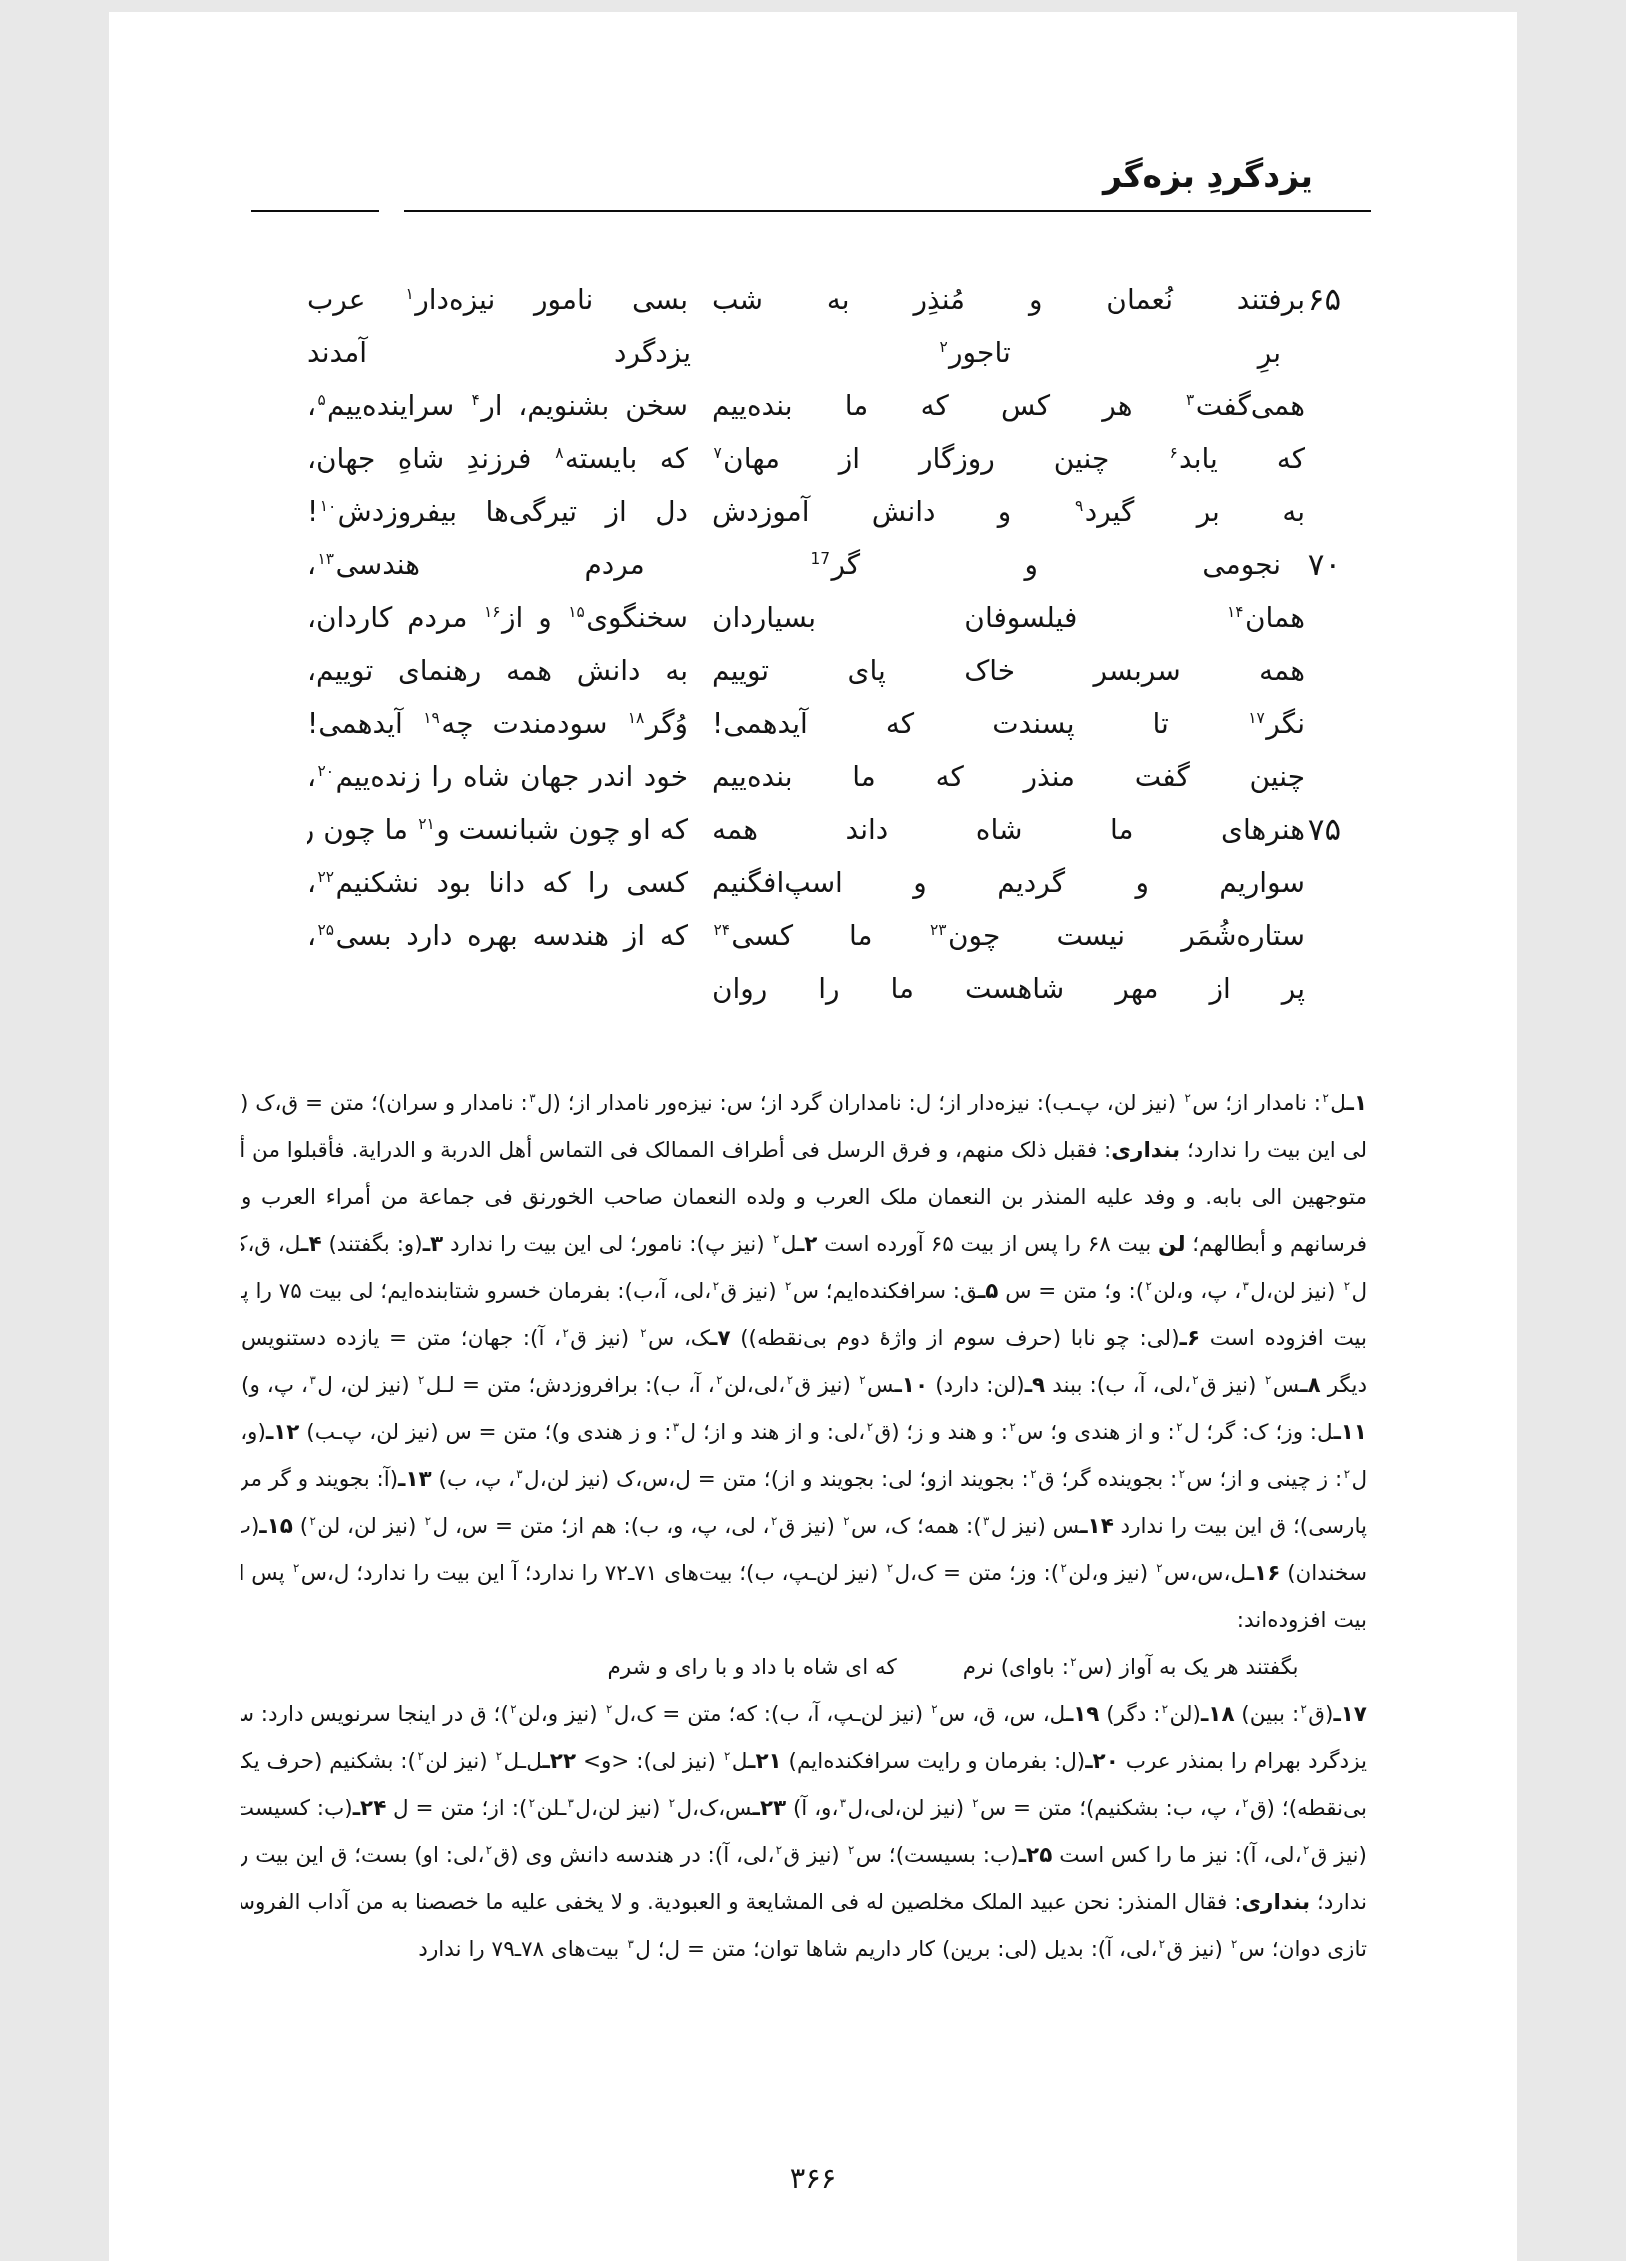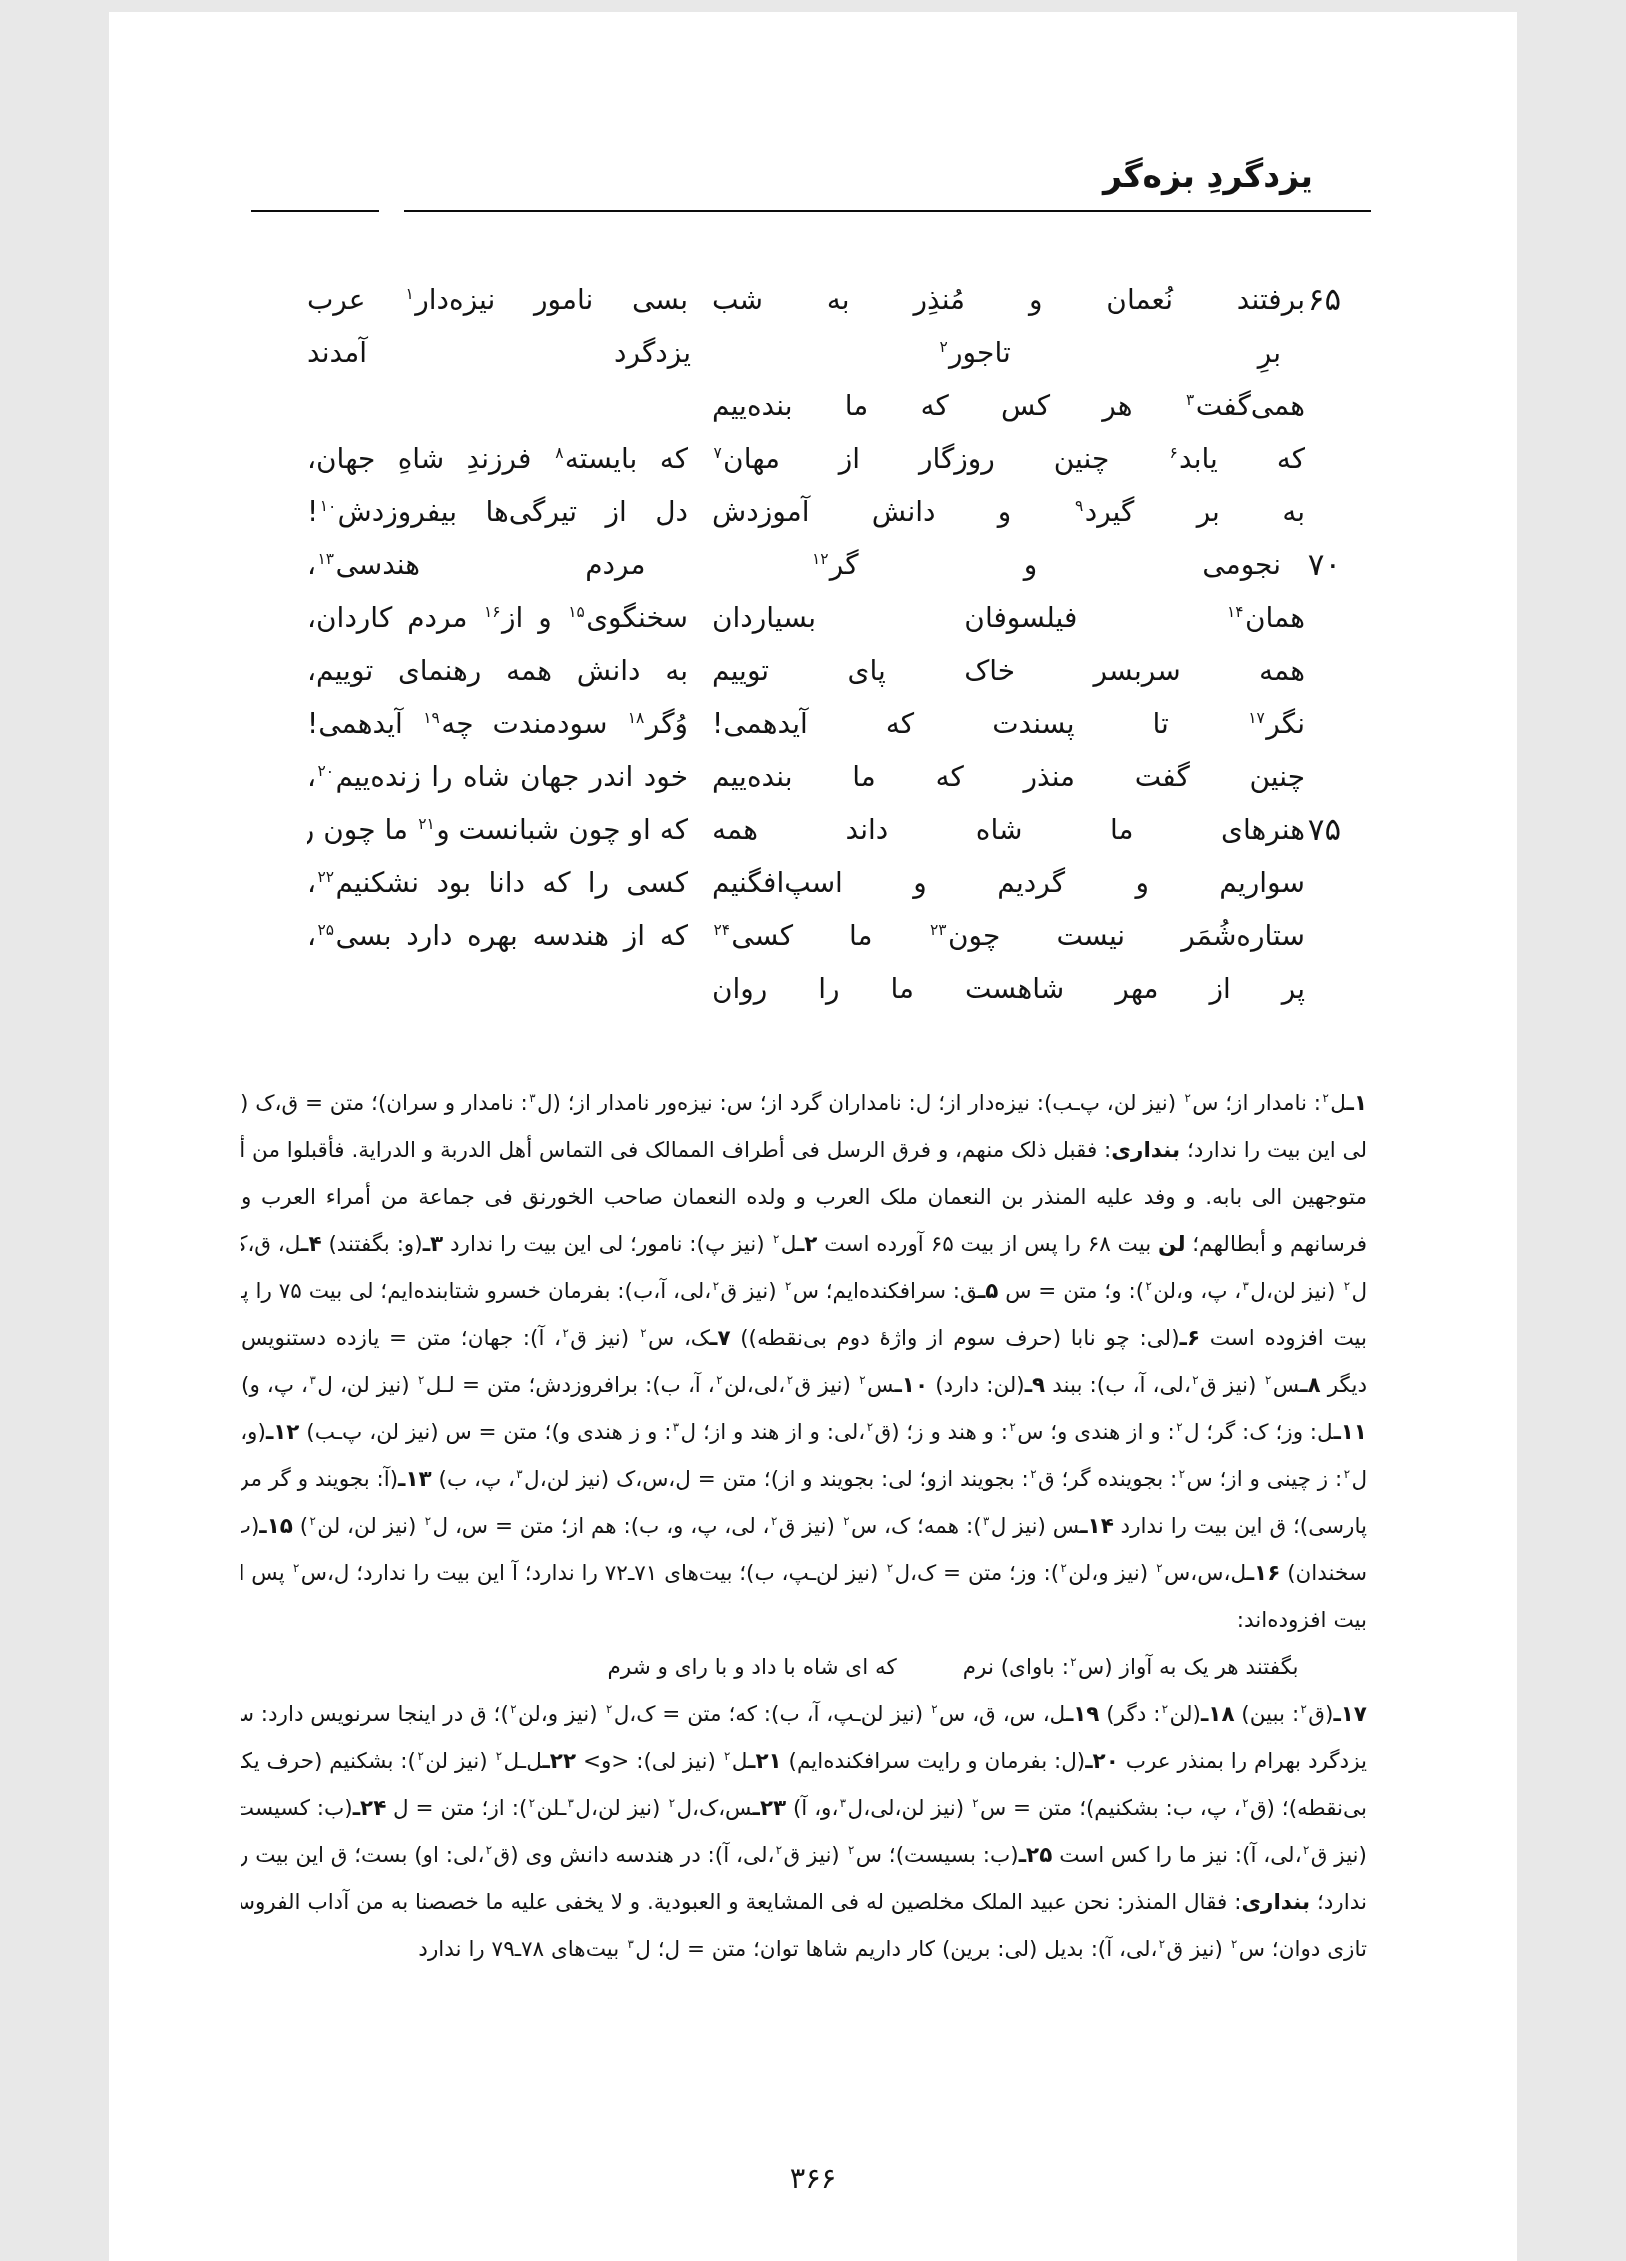--- a/index.html
+++ b/index.html
@@ -125,37 +125,38 @@
       </div>
       <div class="verse-row">
         <div class="verse-num"></div>
         <div class="gutter"></div>
         <div class="hemistich h-left">برِ تاجور<sup>۲</sup> یزدگرد آمدند</div>
       </div>
       <div class="verse-row">
         <div class="verse-num"></div>
         <div class="hemistich h-right">همی‌گفت<sup>۳</sup> هر کس که ما بنده‌ییم</div>
         <div class="gutter"></div>
+        <div class="hemistich h-left">سخن بشنویم، ار<sup>۴</sup> سراینده‌ییم<sup>۵</sup>،</div>
       </div>
       <div class="verse-row">
         <div class="verse-num"></div>
         <div class="hemistich h-right">که یابد<sup>۶</sup> چنین روزگار از مهان<sup>۷</sup></div>
         <div class="gutter"></div>
         <div class="hemistich h-left">که بایسته<sup>۸</sup> فرزندِ شاهِ جهان،</div>
       </div>
       <div class="verse-row">
         <div class="verse-num"></div>
         <div class="hemistich h-right">به بر گیرد<sup>۹</sup> و دانش آموزدش</div>
         <div class="gutter"></div>
         <div class="hemistich h-left">دل از تیرگی‌ها بیفروزدش<sup>۱۰</sup>!</div>
       </div>
       <div class="verse-row">
         <div class="verse-num">۷۰</div>
         <div class="gutter"></div>
-        <div class="hemistich h-left">نجومی و گر<sup>۱۲</sup> مردم هندسی<sup>۱۳</sup>،</div>
+        <div class="hemistich h-left">نجومی و گر<sup>17</sup> مردم هندسی<sup>۱۳</sup>،</div>
       </div>
       <div class="verse-row">
         <div class="verse-num"></div>
         <div class="hemistich h-right">همان<sup>۱۴</sup> فیلسوفان بسیاردان</div>
         <div class="gutter"></div>
         <div class="hemistich h-left">سخنگوی<sup>۱۵</sup> و از<sup>۱۶</sup> مردم کاردان،</div>
       </div>
       <div class="verse-row">
         <div class="verse-num"></div>
         <div class="hemistich h-right">همه سربسر خاک پای توییم</div>

